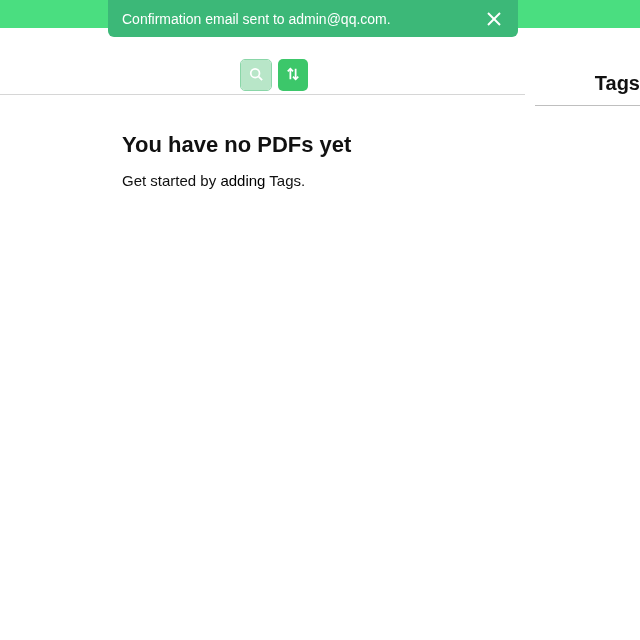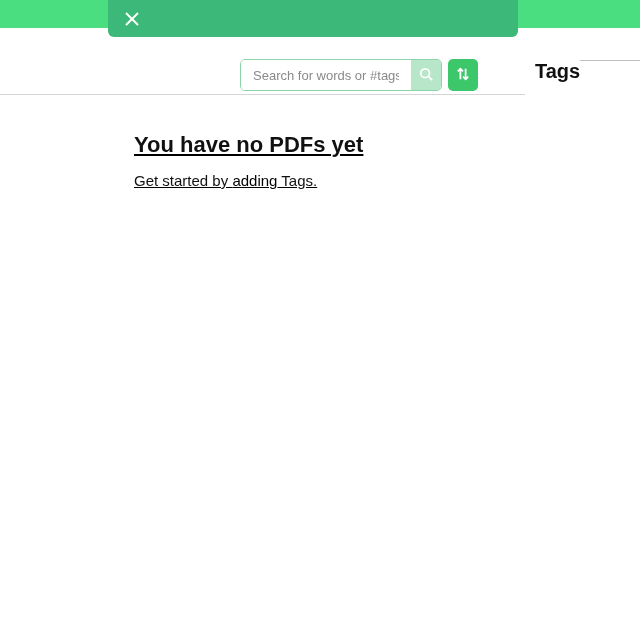--- a/index.html
+++ b/index.html
@@ -105,42 +105,42 @@
       border-radius: 5px;
       display: flex;
       align-items: center;
       justify-content: center;
       cursor: pointer;
       border: none;
     }
     .sort-btn svg { stroke: #fff; stroke-width: 2; fill: none; }
     .tags-panel {
       position: absolute;
-      top: 60px;
+      top: 72px;
       right: 0;
       width: 105px;
       display: flex;
-      flex-direction: row;
+      flex-direction: column;
+      text-align: right;
     }
     .tags-heading {
       font-size: 20px;
       font-weight: 700;
       color: #111;
       padding-bottom: 10px;
     }
     .tags-line {
       height: 1px;
       background: #bfbfbf;
       width: 100%;
     }
     .empty-state {
       position: absolute;
       top: 132px;
-      left: 134px;
-      text-decoration: underline;
+      left: 122px;
     }
     .empty-title {
       font-size: 22px;
       font-weight: 600;
       color: #111;
       margin-bottom: 14px;
     }
     .empty-sub {
       font-size: 15px;
       color: #111;
@@ -149,31 +149,31 @@
       color: #000000;
       cursor: pointer;
     }
   </style>
 </head>
 <body>
 
 <div class="top-green-bar"></div>
 
 <div class="toast">
+  <span class="toast-text">Confirmation email sent to admin@qq.com.</span>
   <span class="toast-close">
     <svg width="14" height="14" viewBox="0 0 14 14">
       <line x1="1" y1="1" x2="13" y2="13"></line>
       <line x1="13" y1="1" x2="1" y2="13"></line>
     </svg>
   </span>
 </div>
 
 <div class="toolbar">
   <div class="search-wrap">
-    <input class="search-input" type="text" placeholder="Search for words or #tags" style="">
     <button class="search-btn">
       <span>
         <svg width="14" height="14" viewBox="0 0 16 16">
           <circle cx="7" cy="7" r="5"></circle>
           <line x1="11" y1="11" x2="15" y2="15"></line>
         </svg>
       </span>
     </button>
   </div>
   <button class="sort-btn">

